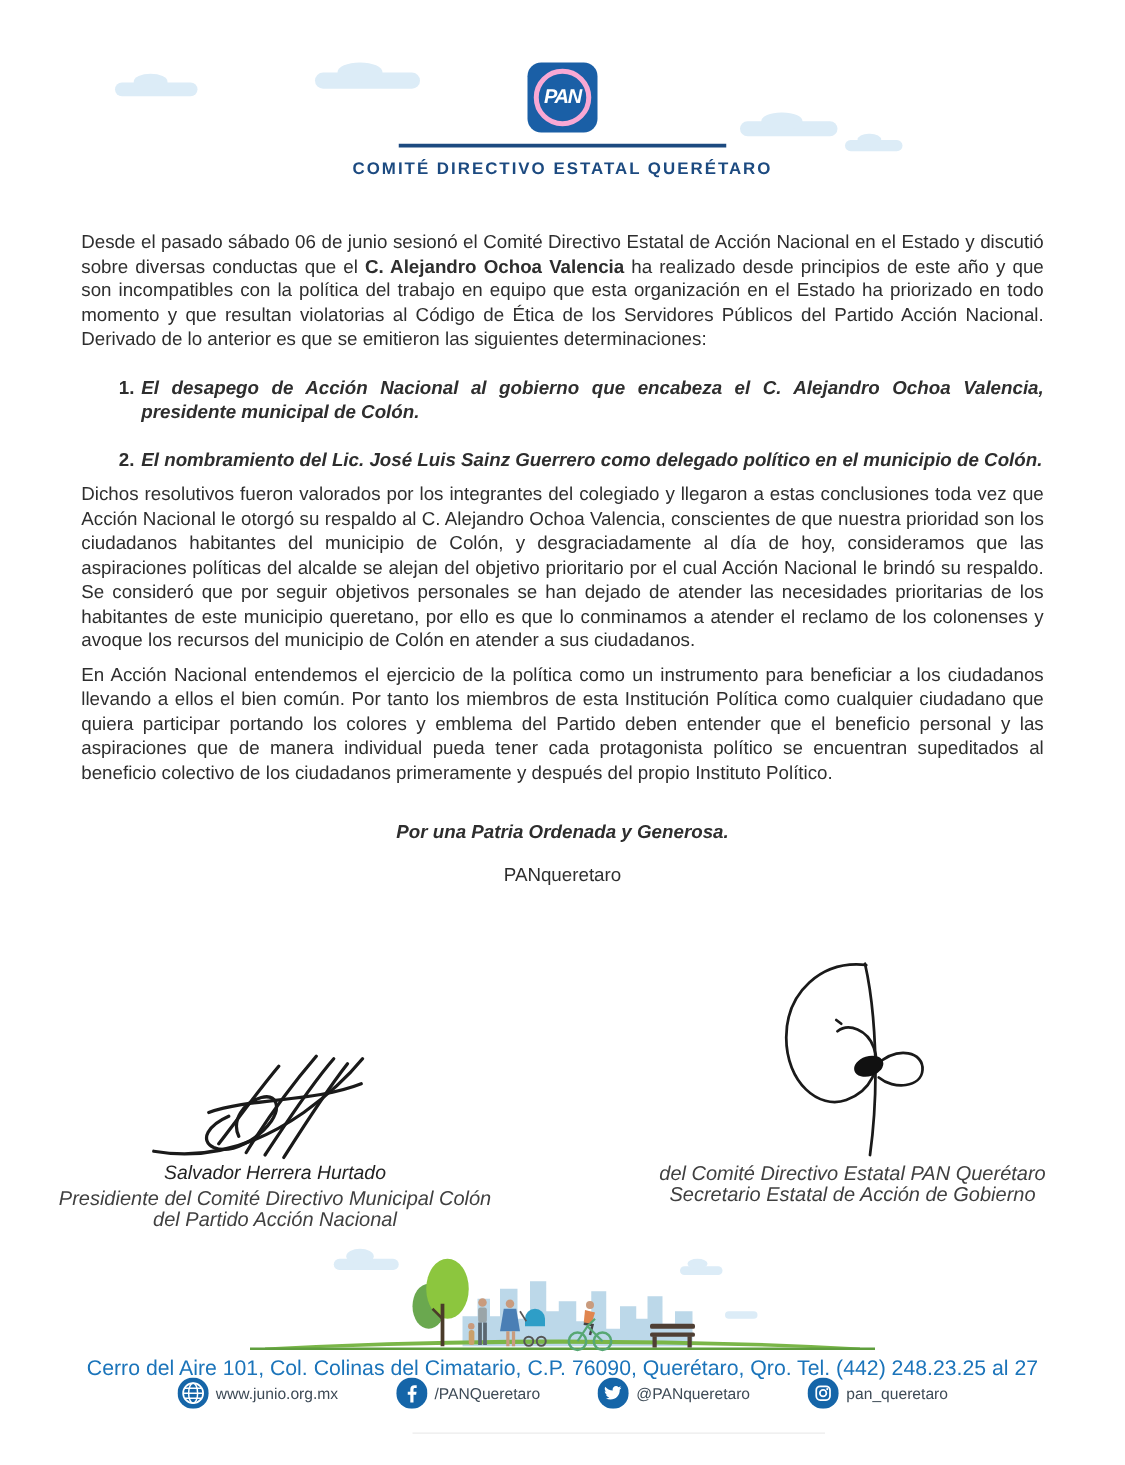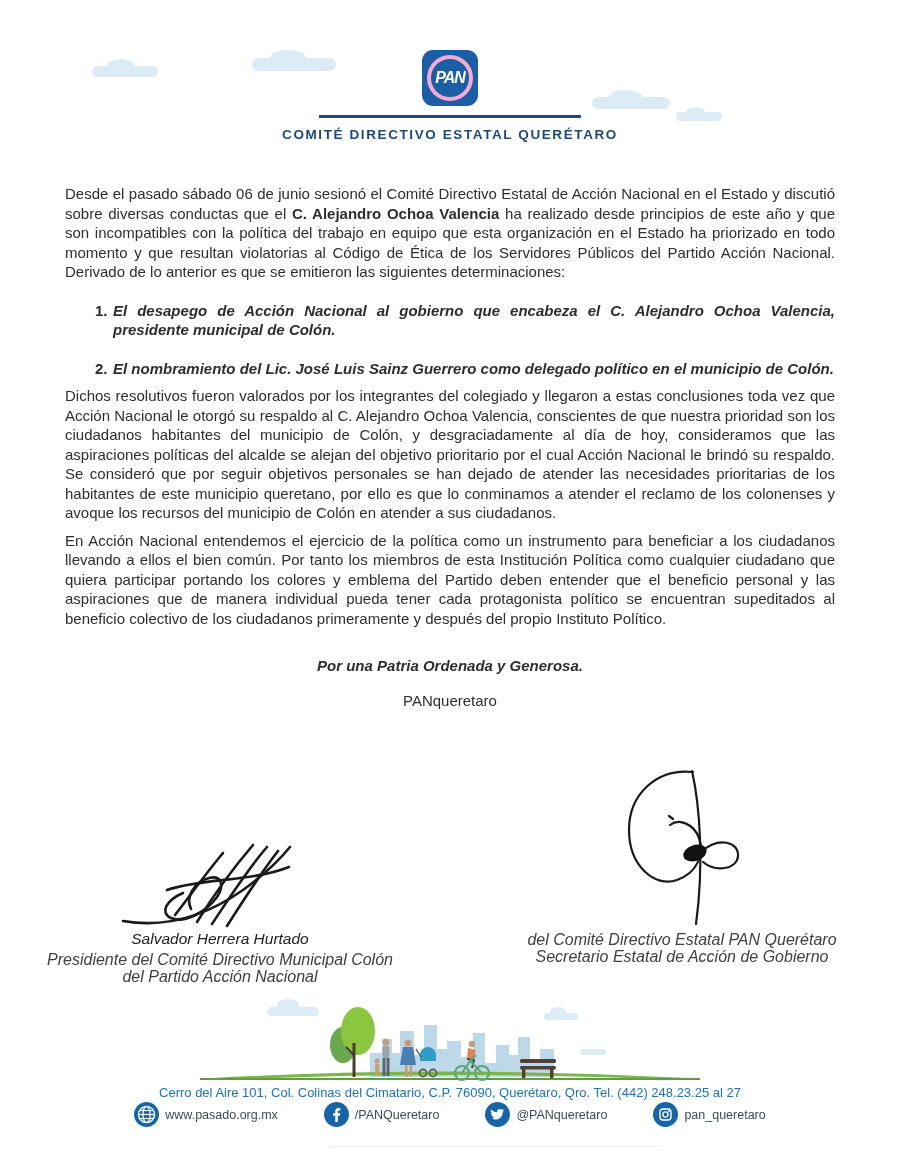--- a/index.html
+++ b/index.html
@@ -45,21 +45,21 @@
   
   .sig{position:absolute;width:380px;text-align:center;font-style:italic;}
   .sig-left{left:30px;top:838px;}
   .sig-right{left:492px;top:766px;}
   .sig svg{display:block;margin:0 auto;}
   .sig-name{font-size:15.5px;margin-top:2px;color:#222;}
   .sig-title{font-size:16px;line-height:17px;margin-top:3px;color:#404040;}
   
   .illustration{position:absolute;left:170px;top:997px;}
   .address{position:absolute;left:0;top:1085px;width:100%;text-align:center;
-    font-size:13px;color:var(--footer-blue);}
+    font-size:17px;color:var(--footer-blue);}
   .social-row{position:absolute;left:0;top:1102px;width:100%;display:flex;
     justify-content:center;gap:46px;align-items:center;}
   .social-item{display:flex;align-items:center;gap:6px;}
   .social-item svg{display:block;}
   .social-label{font-size:12.5px;color:var(--label-gray);}
   .faint-line{position:absolute;left:330px;top:1146px;width:330px;height:1px;background:#ececec;}
 </style>
 </head>
 <body>
 
@@ -195,21 +195,21 @@
   <div class="social-row">
     <div class="social-item">
       <svg width="25" height="25" viewBox="0 0 25 25">
         <circle cx="12.5" cy="12.5" r="12.5" fill="#1565a8"></circle>
         <circle cx="12.5" cy="12.5" r="8" fill="none" stroke="#fff" stroke-width="1.4"></circle>
         <ellipse cx="12.5" cy="12.5" rx="3.6" ry="8" fill="none" stroke="#fff" stroke-width="1.2"></ellipse>
         <line x1="4.5" y1="12.5" x2="20.5" y2="12.5" stroke="#fff" stroke-width="1.2"></line>
         <line x1="5.7" y1="8.5" x2="19.3" y2="8.5" stroke="#fff" stroke-width="1.2"></line>
         <line x1="5.7" y1="16.5" x2="19.3" y2="16.5" stroke="#fff" stroke-width="1.2"></line>
       </svg>
-      <span class="social-label">www.pasado.org.mx</span>
+      <span class="social-label">www.junio.org.mx</span>
     </div>
     <div class="social-item">
       <svg width="25" height="25" viewBox="0 0 25 25">
         <circle cx="12.5" cy="12.5" r="12.5" fill="#1565a8"></circle>
         <path fill="#fff" d="M13.8,20 v-6.2 h2.1 l0.35-2.5 h-2.45 v-1.6 c0-0.75 0.2-1.25 1.25-1.25 h1.3 V6.2 c-0.25-0.03-1-0.1-1.9-0.1 c-1.9,0-3.2,1.15-3.2,3.3 v1.9 H9.2 v2.5 h2.05 V20 Z"></path>
       </svg>
       <span class="social-label">/PANQueretaro</span>
     </div>
     <div class="social-item">
       <svg width="25" height="25" viewBox="0 0 25 25">

